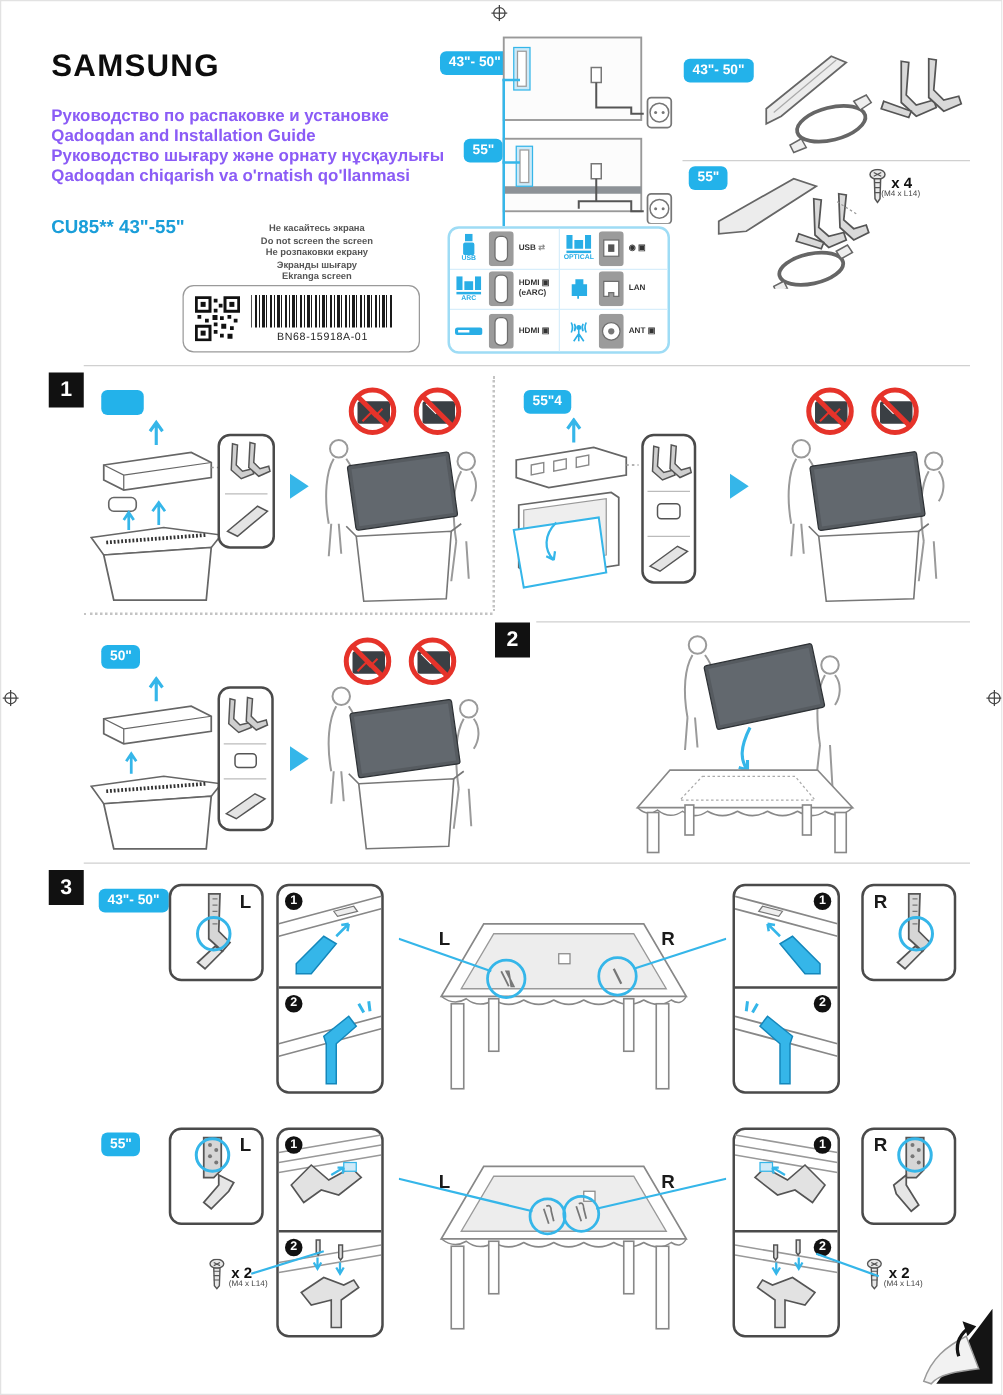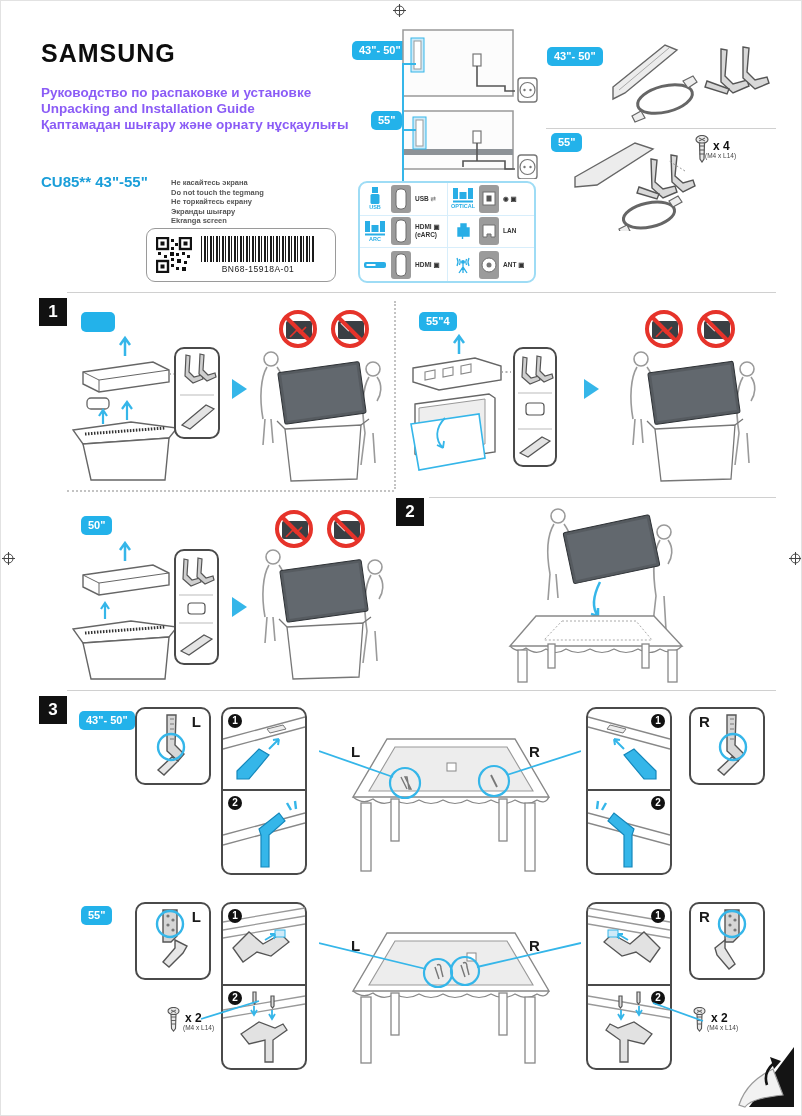--- a/index.html
+++ b/index.html
@@ -2,21 +2,21 @@
 <html><head>
 <meta charset="utf-8">
 <style>
   html,body{margin:0;padding:0;background:#fff;}
   body{font-family:"Liberation Sans",sans-serif;}
   #page{position:relative;width:802px;height:1116px;background:#fff;overflow:hidden;border:1px solid #e2e2e2;box-sizing:border-box;}
   .abs{position:absolute;}
   .brand{font-size:25px;font-weight:900;letter-spacing:1px;color:#0d0d0d;}
   .titles{color:#8b5cf6;font-size:13.5px;font-weight:bold;line-height:16px;width:330px;}
   .model{color:#1a9ed9;font-size:15px;font-weight:bold;}
-  .warn{font-size:7.5px;color:#555;line-height:9.5px;text-align:left;width:165px;font-weight:600;}
+  .warn{font-size:7.5px;color:#555;line-height:9.5px;text-align:center;width:165px;font-weight:600;}
   .labelbox{width:190px;height:54px;border:1.5px solid #9a9a9a;border-radius:9px;display:flex;align-items:center;gap:9px;padding:0 9px;box-sizing:border-box;background:#fff;}
   .barcode{width:114px;height:26px;background:repeating-linear-gradient(90deg,#1a1a1a 0 1px,#fff 1px 3px,#1a1a1a 3px 5px,#fff 5px 6px);}
   .bclabel{font-size:8.5px;color:#222;text-align:center;margin-top:2px;letter-spacing:.5px;}
   .badge{display:inline-block;background:#23b2ea;color:#fff;font-weight:bold;font-size:11px;line-height:1;padding:4px 7px;border-radius:5px;white-space:nowrap;}
   .badge.sm{min-width:20px;min-height:12px;}
   .stepnum{width:28px;height:28px;background:#111;color:#fff;font-weight:bold;font-size:17px;display:flex;align-items:center;justify-content:center;}
   .rule{height:1px;background:#d0d0d0;}
   .vdot{border-left:2px dotted #c3c3c3;width:0;}
   .hdot{border-top:2px dotted #c3c3c3;height:0;}
   .blueline{background:#35b6e9;}
@@ -54,28 +54,29 @@
     </svg>
   <svg class="abs" style="left:788px;top:551px" width="13" height="13">
       <circle cx="6.5" cy="6.5" r="4.5" fill="none" stroke="#444" stroke-width="1"></circle>
       <line x1="6.5" y1="0" x2="6.5" y2="13" stroke="#444" stroke-width="1"></line>
       <line x1="0" y1="6.5" x2="13" y2="6.5" stroke="#444" stroke-width="1"></line>
     </svg>
 
   <div class="abs brand" style="left:40px;top:38px">SAMSUNG</div>
   <div class="abs titles" style="left:40px;top:84px">
     <div>Руководство по распаковке и установке</div>
-    <div>Unpacking and Installation Guide</div>
-    <div>Қаптамадан шығару және орнату нұсқаулығы</div>
+    <div>Qadoqdan and Installation Guide</div>
+    <div>Руководство шығару және орнату нұсқаулығы</div>
+    <div>Qadoqdan chiqarish va o'rnatish qo'llanmasi</div>
   </div>
   <div class="abs model" style="left:40px;top:172px">CU85** 43"-55"</div>
   <div class="abs warn" style="left:170px;top:177px">
     <div>Не касайтесь экрана</div>
-    <div>Do not touch the tegmang</div>
-    <div>Не торкайтесь екрану</div>
+    <div>Do not screen the screen</div>
+    <div>Не розпаковки екрану</div>
     <div>Экранды шығару</div>
     <div>Ekranga screen</div>
   </div>
   <div class="abs labelbox" style="left:145px;top:227px">
     <svg width="36" height="36" viewBox="0 0 36 36">
       <rect x="0" y="0" width="36" height="36" fill="#fff"></rect>
       <rect x="1" y="1" width="11" height="11" fill="none" stroke="#111" stroke-width="2.4"></rect>
         <rect x="4.5" y="4.5" width="4" height="4" fill="#111"></rect>
       <rect x="24" y="1" width="11" height="11" fill="none" stroke="#111" stroke-width="2.4"></rect>
         <rect x="27.5" y="4.5" width="4" height="4" fill="#111"></rect>

